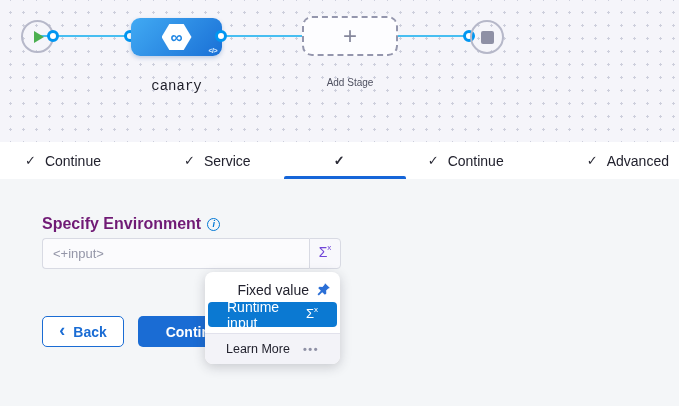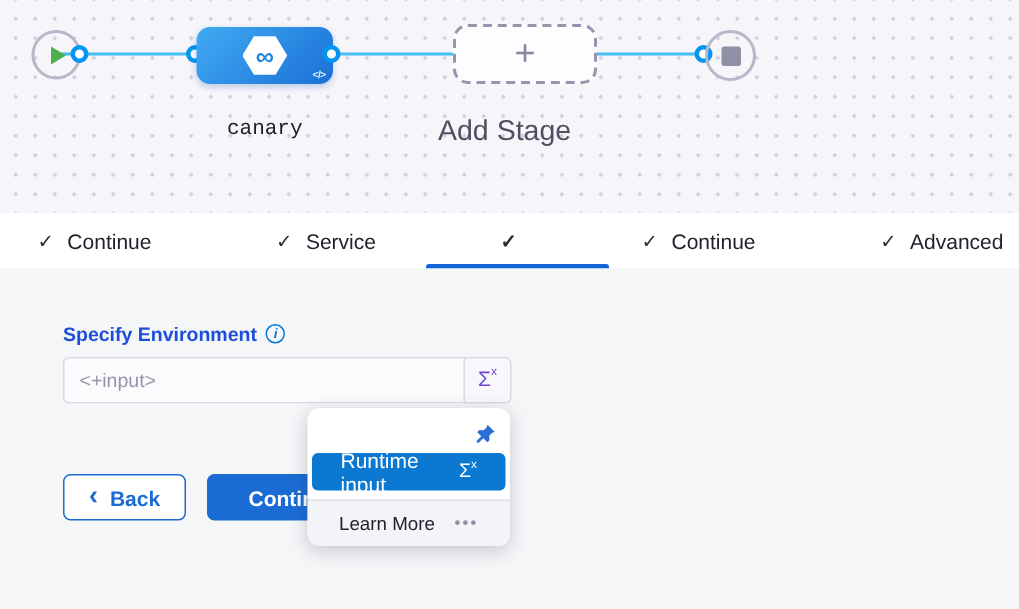--- a/index.html
+++ b/index.html
@@ -38,43 +38,43 @@
   }
   .code-glyph { position:absolute; right:5px; bottom:2px; color:#dff0ff; font-size:7px; font-weight:bold; letter-spacing:-0.5px; }
   .stage-label { position:absolute; left:131px; top:78px; width:91px; text-align:center;
     font-size:14px; color:#1d1d28;font-family:Liberation Mono, monospace; }
   .add-stage {
     position:absolute; left:302px; top:16px; width:96px; height:40px; border-radius:10px;
     background:#fdfdff; border:2px dashed #9496ad;
     display:flex; align-items:center; justify-content:center;
     color:#85879c; font-size:24px; font-weight:300; line-height:1;
   }
-  .add-stage-label { position:absolute; left:292px; top:77px; width:116px; text-align:left;
-    font-size:19px; color:#4e5060; }
+  .add-stage-label { position:absolute; left:292px; top:77px; width:116px; text-align:center;
+    font-size:10px; color:#4e5060; }
   .end-node {
     position:absolute; left:470px; top:20px; width:34px; height:34px; border-radius:50%;
     border:2px solid #b6b8c9; display:flex; align-items:center; justify-content:center;
   }
   .stop-sq { width:13px; height:13px; background:#8e90a5; border-radius:2px; }
 
   
   .tabbar {
     position:absolute; left:0; top:142px; width:679px; height:37px; background:#ffffff;
     display:flex; align-items:center; justify-content:space-between; padding:0 10px 0 25px;
   }
   .tab { display:flex; align-items:center; gap:9px; font-size:14px; color:#22222e; cursor:default; }
   .tab .chk { font-size:13px; color:#2b2b36; }
   .tab.active { font-weight:bold; }
   .tab-underline { position:absolute; left:284px; bottom:0; width:122px; height:3px;
     background:#1565d8; border-radius:2px 2px 0 0; }
 
   
   .content { position:absolute; left:0; top:179px; width:679px; height:227px; background:#f4f6f8; }
   .field-label-row { position:absolute; left:42px; top:36px; display:flex; align-items:center; gap:6px; }
-  .field-label { font-size:13px; font-weight:bold; color:#1d4ed8; }
+  .field-label { font-size:16px; font-weight:bold; color:#701a75; }
   .info-icon {
     width:13px; height:13px; border-radius:50%; border:1.4px solid #0278d5;
     color:#0278d5; font-size:9px; font-style:italic; font-weight:bold;
     display:flex; align-items:center; justify-content:center; line-height:1;
   }
   .input-group { position:absolute; left:42px; top:59px; display:flex; }
   .env-input {
     width:267px; height:31px; border:1px solid #d8dae3; border-right:none; border-radius:4px 0 0 4px;
     background:#fbfbfd; padding:0 10px; font-size:13px; color:#3a3a48; outline:none;
     font-family:"Liberation Sans", sans-serif;
@@ -190,20 +190,21 @@
     </div>
 
     <button class="btn btn-back">
       <span class="chev">‹</span>
       <span>Back</span>
     </button>
     <button class="btn btn-continue">Continue</button>
 
     <div class="dropdown">
       <div class="dd-item">
+        <span>Fixed value</span>
         <svg class="pin-icon" viewBox="0 0 16 16">
           <path d="M9.6 1.2 L14.8 6.4 L13 6.9 L10.8 9.1 L11 12.2 L9.5 13.7 L6.6 10.8 L3 14.4 L1.6 13 L5.2 9.4 L2.3 6.5 L3.8 5 L6.9 5.2 L9.1 3z" fill="#2b6fd6"></path>
         </svg>
       </div>
       <div class="dd-item selected">
         <span>Runtime input</span>
         <span class="dd-sigma">
           <span>Σ</span>
             <span class="sup">x</span>
         </span>

